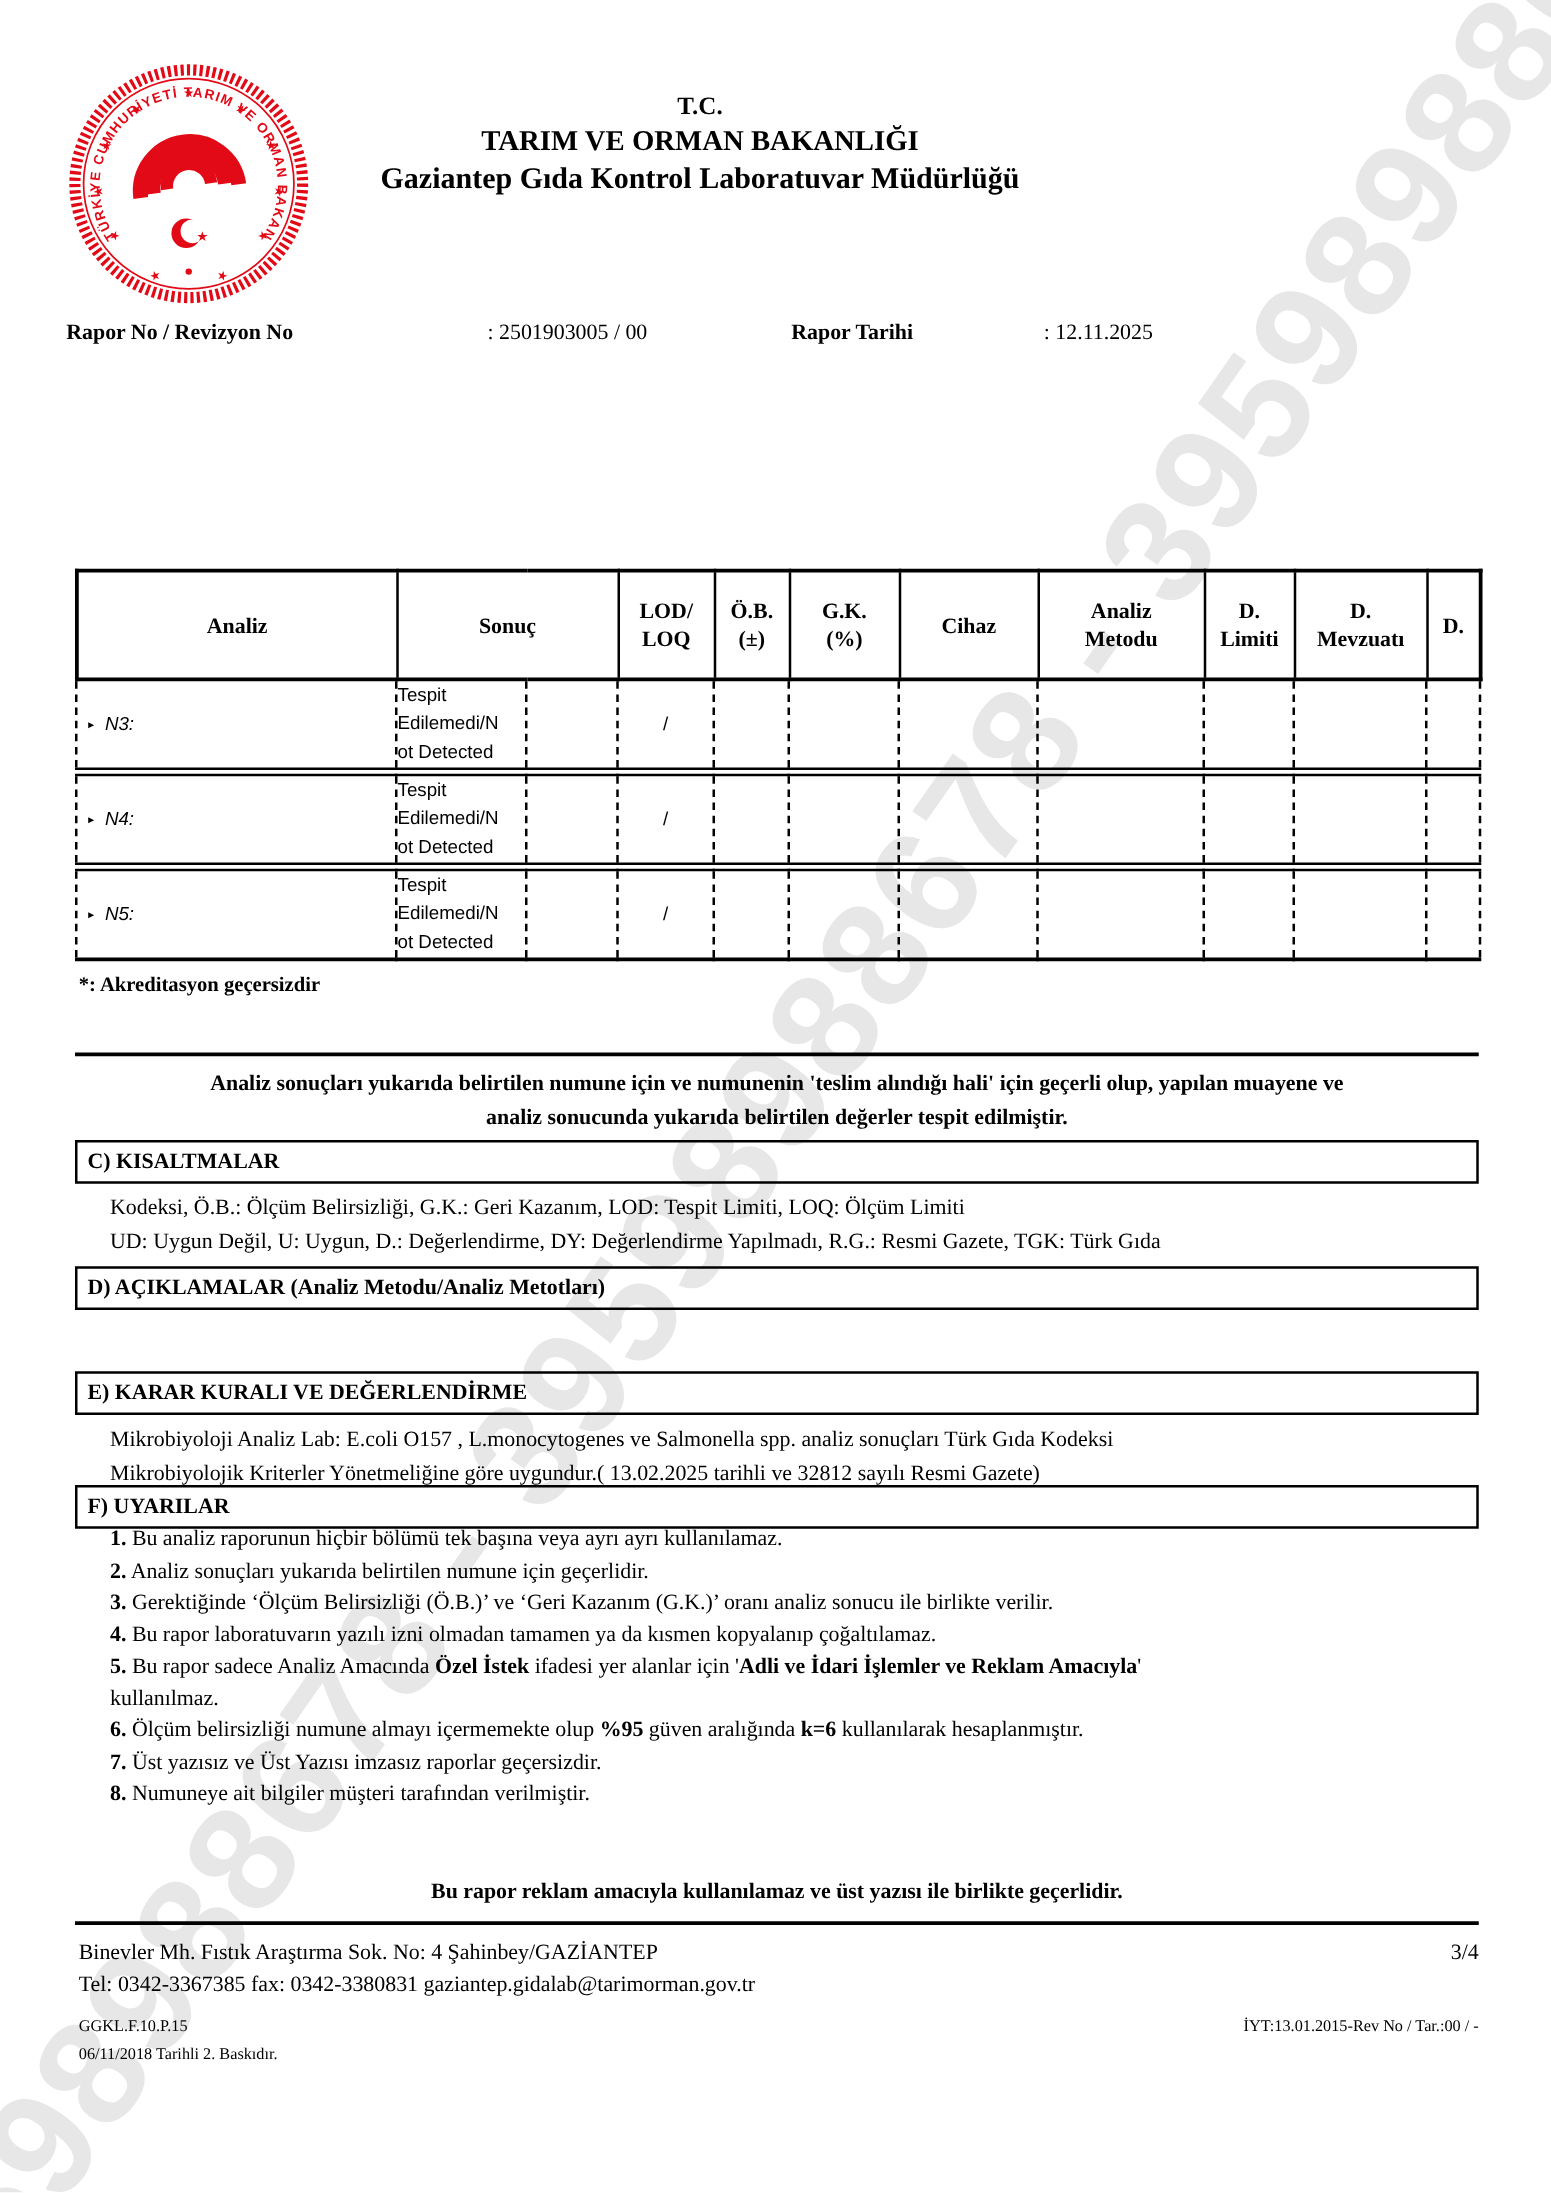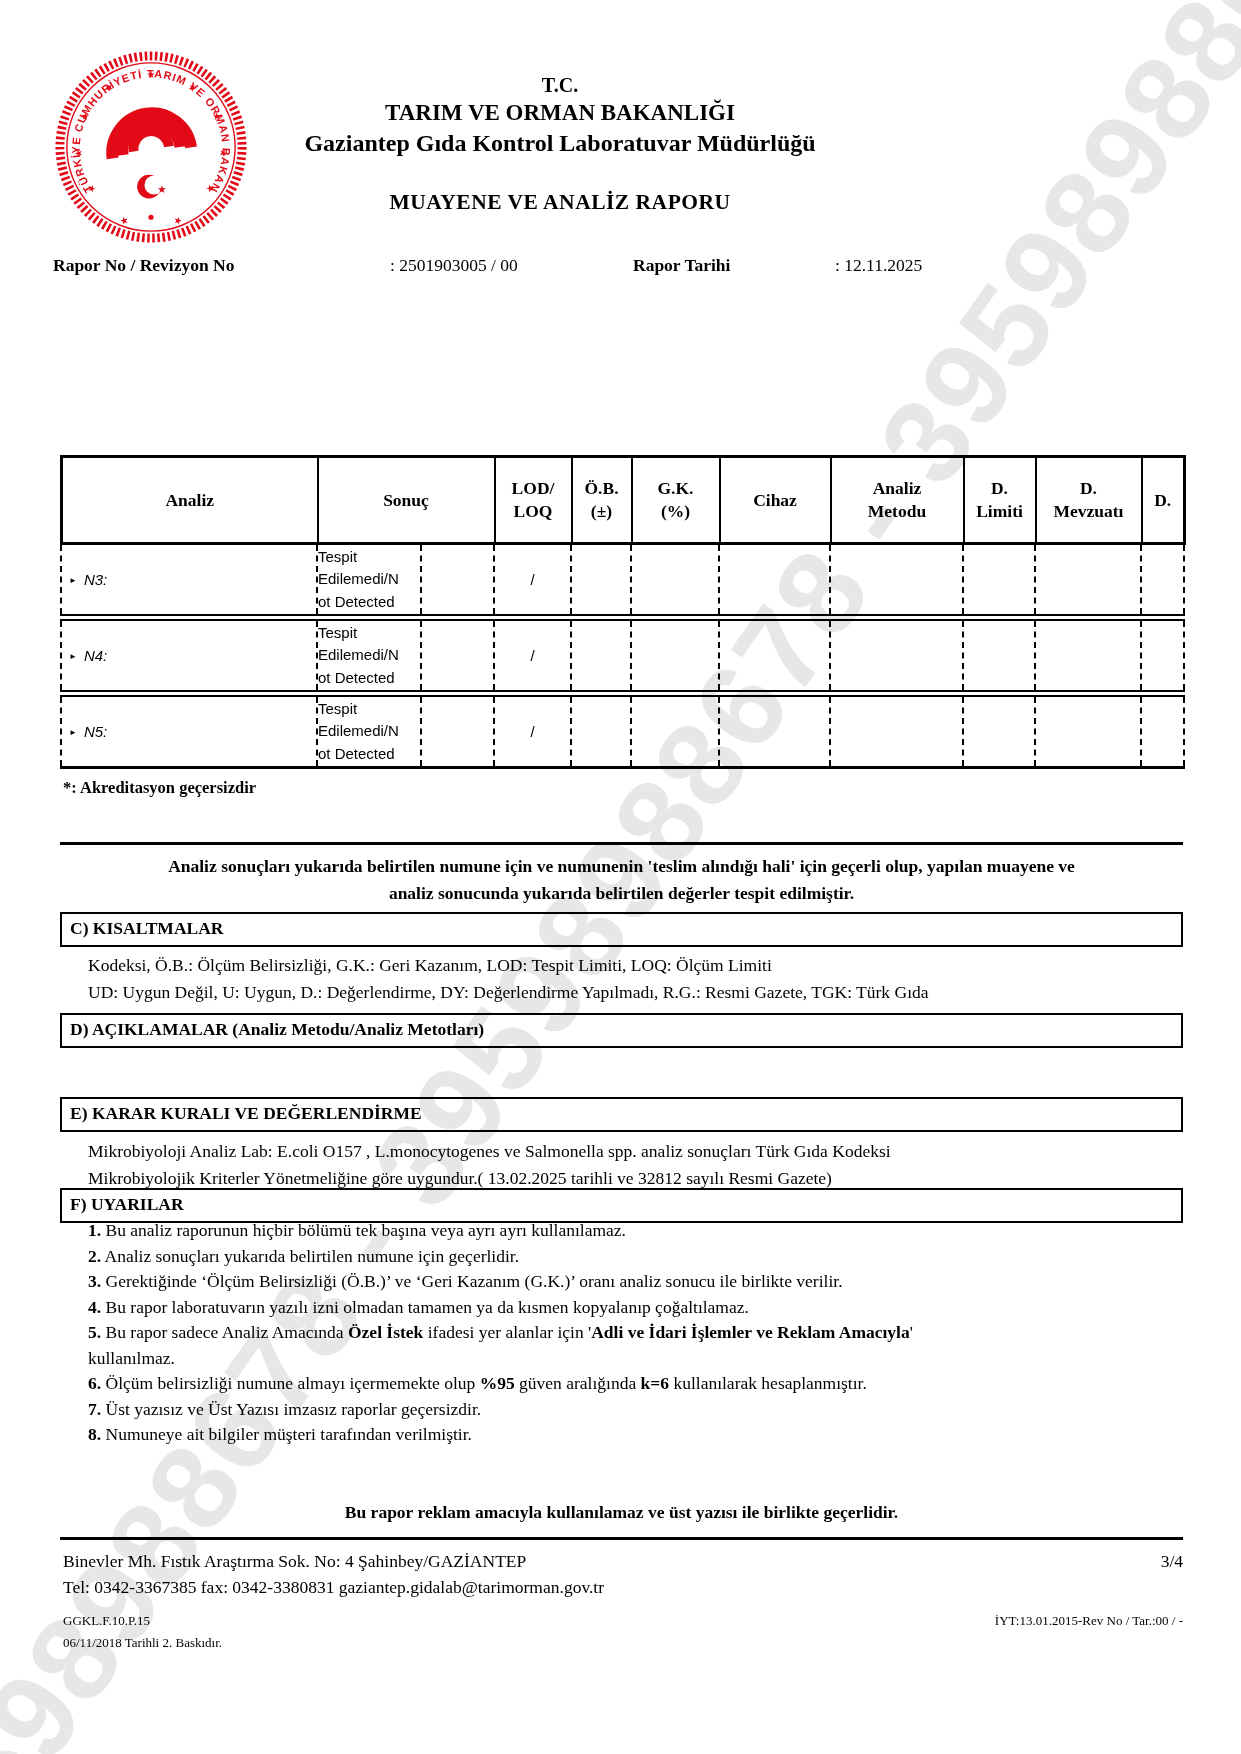--- a/index.html
+++ b/index.html
@@ -92,21 +92,20 @@
         <circle cx="103" cy="138.4" r="9.6" fill="#ffffff"></circle>
         <text x="111" y="146" fill="#e30a17" font-size="11" text-anchor="middle">★</text>
         <circle cx="100" cy="171" r="2.6" fill="#e30a17"></circle>
       </g>
     </svg>
 
     <div class="hblock" style="top:74px;">
       <div class="h-tc">T.C.</div>
       <div class="h-min">TARIM VE ORMAN BAKANLIĞI</div>
       <div class="h-dir">Gaziantep Gıda Kontrol Laboratuvar Müdürlüğü</div>
-      <div class="h-title" style="margin-top:33px;">MUAYENE VE ANALİZ RAPORU</div>
     </div>
 
     <div class="meta abs" style="left:0;top:255px;width:1241px;height:24px;">
       <span class="b" style="left:53px;">Rapor No / Revizyon No</span>
       <span style="left:390px;">: 2501903005 / 00</span>
       <span class="b" style="left:633px;">Rapor Tarihi</span>
       <span style="left:835px;">: 12.11.2025</span>
     </div>
 
     <div class="abs" style="left:60px;top:455px;width:1123px;">

